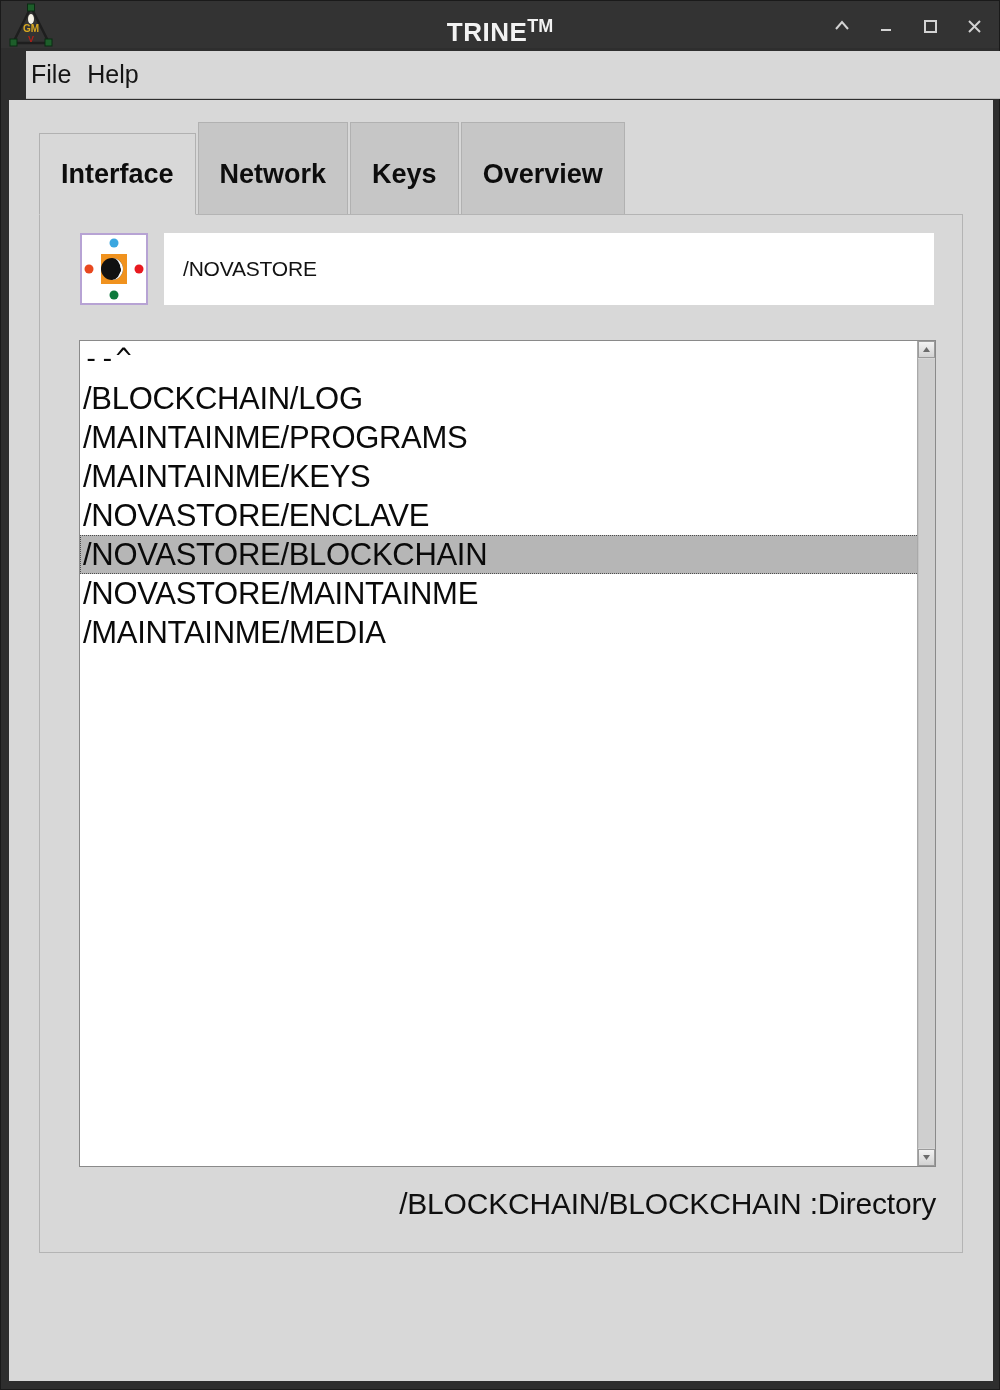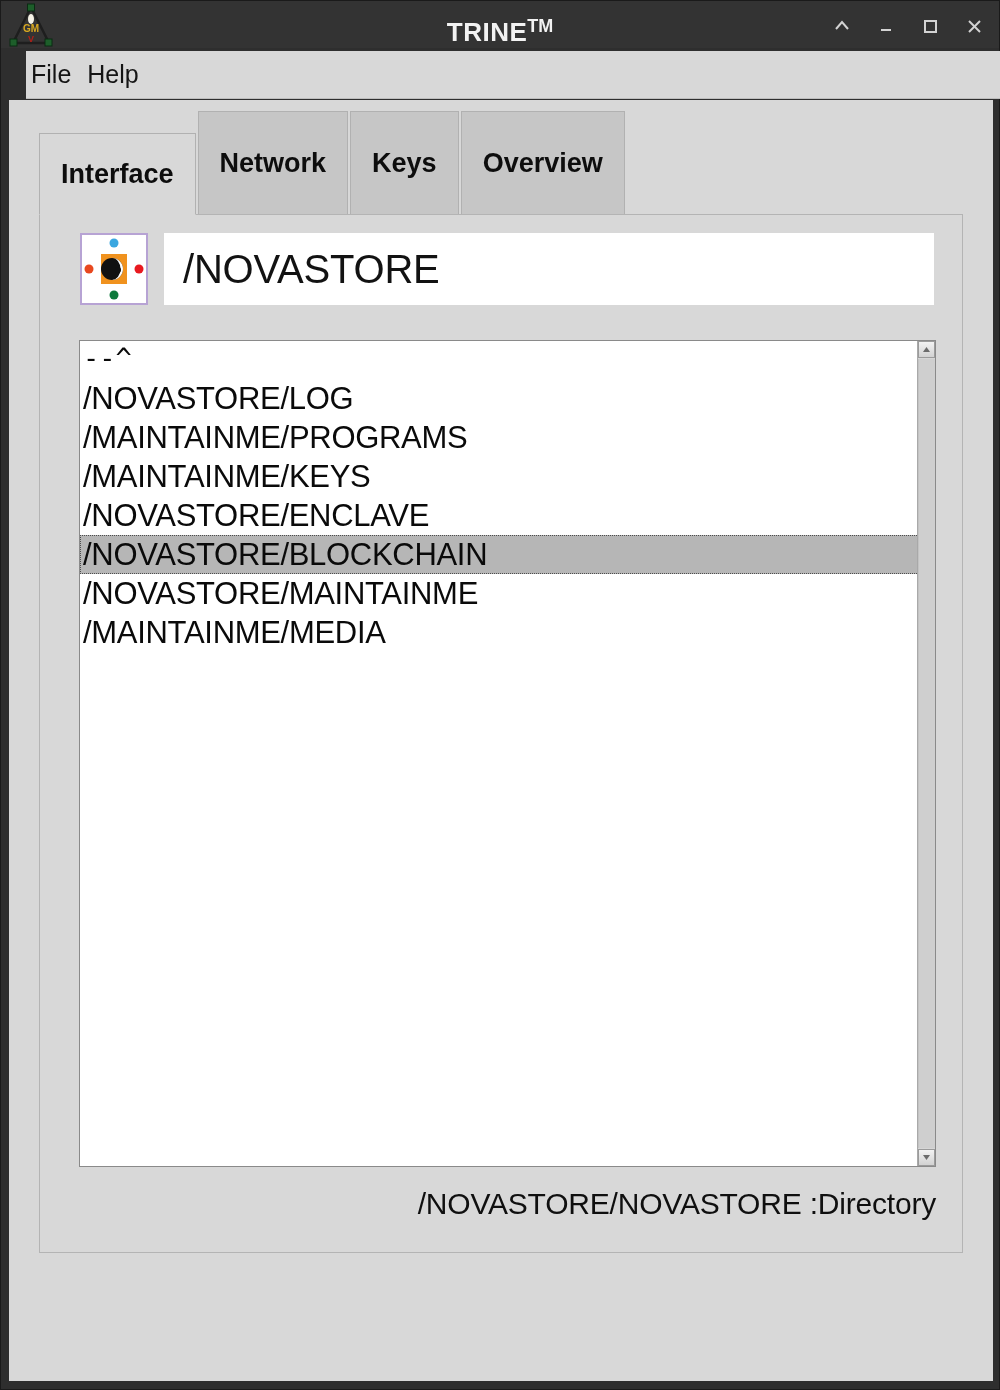--- a/index.html
+++ b/index.html
@@ -94,21 +94,21 @@
     width: 984px; height: 1281px;
     background: #d8d8d8;
   }
 
   
   #tabstrip {
     position: absolute;
     left: 30px; top: 33px;
     height: 82px;
     display: flex;
-    align-items: flex-end;
+    align-items: center;
   }
   .tab {
     height: 104px;
     background: #c6c6c6;
     border: 1px solid #b1b1b1;
     border-bottom: 1px solid #b1b1b1;
     display: flex;
     align-items: center;
     justify-content: center;
     padding: 0 21px;
@@ -144,21 +144,21 @@
   }
   #pathfield {
     position: absolute;
     left: 124px; top: 18px;
     width: 770px; height: 72px;
     background: #ffffff;
     border: 1px solid #ffffff;
     display: flex;
     align-items: center;
     padding-left: 18px;
-    font-size: 40px;
+    font-size: 21px;
     color: #121212;
     letter-spacing: -0.2px;
   }
 
   
   #listbox {
     position: absolute;
     left: 39px; top: 125px;
     width: 857px; height: 827px;
     background: #ffffff;
@@ -312,21 +312,21 @@
           <circle cx="57" cy="34" r="4.5" fill="#e8191f"></circle>
           <circle cx="32" cy="60" r="4.5" fill="#0e7a3c"></circle>
         </svg>
       </div>
 
       <div id="pathfield" title="/NOVASTORE">/NOVASTORE</div>
 
       <div id="listbox">
         <div id="listinner">
           <div class="lrow first">--^</div>
-          <div class="lrow">/NOVASTORE/LOG</div>
+          <div class="lrow">/BLOCKCHAIN/LOG</div>
           <div class="lrow">/MAINTAINME/PROGRAMS</div>
           <div class="lrow">/MAINTAINME/KEYS</div>
           <div class="lrow">/NOVASTORE/ENCLAVE</div>
           <div class="lrow selected">/NOVASTORE/BLOCKCHAIN</div>
           <div class="lrow">/NOVASTORE/MAINTAINME</div>
           <div class="lrow">/MAINTAINME/MEDIA</div>
         </div>
 
         <div id="vscroll">
           <div id="strough"></div>
@@ -336,19 +336,19 @@
             </svg>
           </div>
           <div class="sbtn" id="sbtn-down">
             <svg width="9" height="7" viewBox="0 0 9 7">
               <polygon points="4.5,6 1,1 8,1" fill="#6b6b6b"></polygon>
             </svg>
           </div>
         </div>
       </div>
 
-      <div id="statusline">/NOVASTORE/NOVASTORE :Directory</div>
+      <div id="statusline">/BLOCKCHAIN/BLOCKCHAIN :Directory</div>
 
     </div>
 
 
   </div>
 </div>
 
 </body></html>

